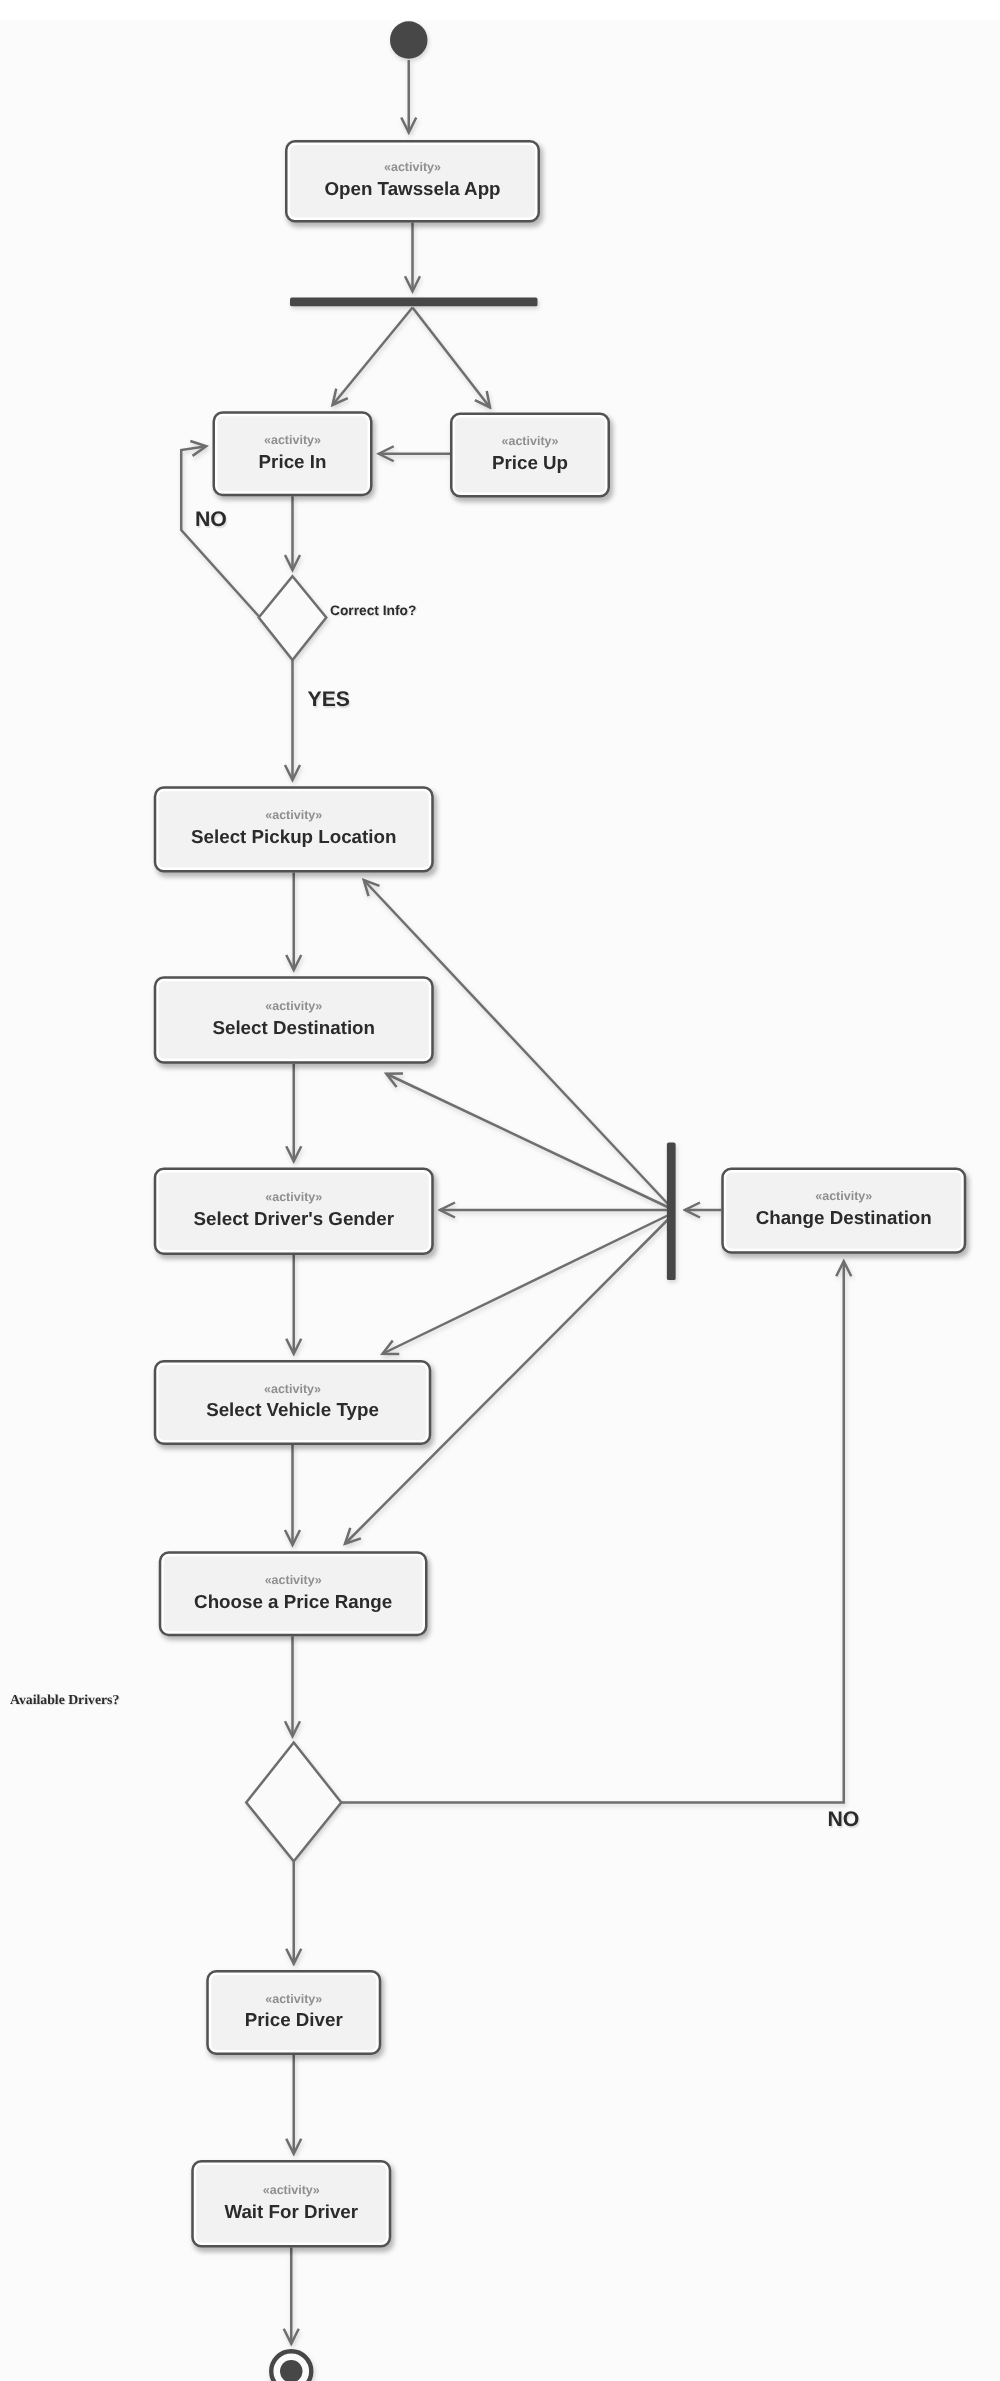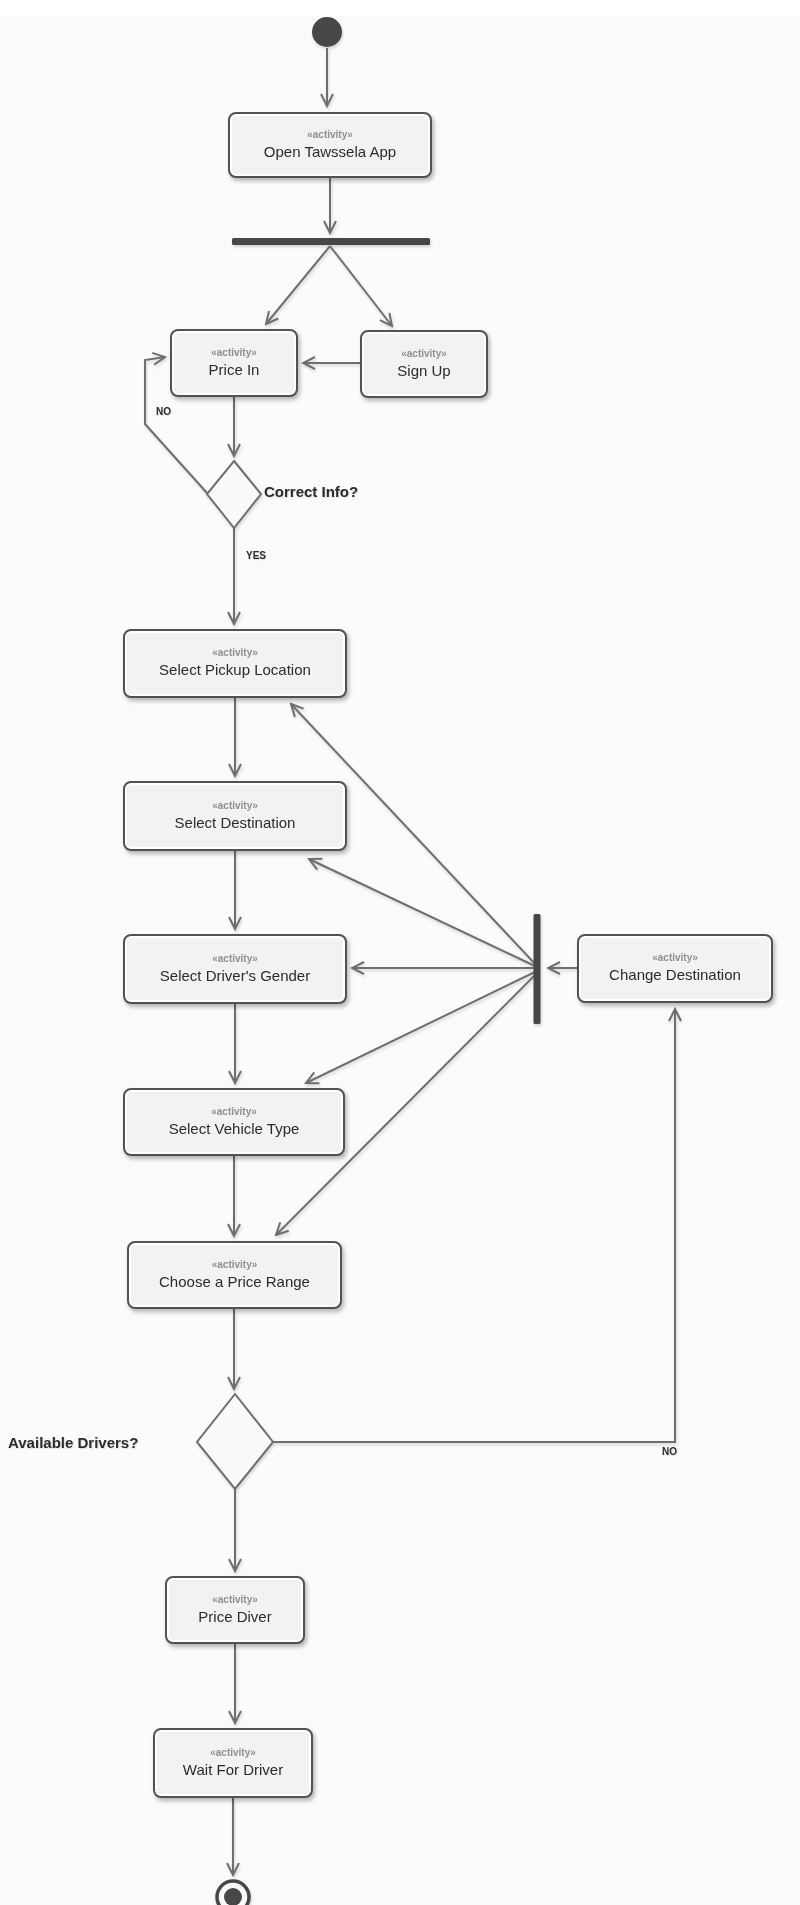--- a/index.html
+++ b/index.html
@@ -11,25 +11,25 @@
   .edges{position:absolute;left:0;top:0;width:800px;height:1905px;
     filter:drop-shadow(1.5px 2px 1.5px rgba(0,0,0,0.16));}
   .node{
     position:absolute;box-sizing:border-box;
     background:#f2f2f2;border:2px solid #525252;border-radius:8px;
     box-shadow:2px 3px 4px rgba(0,0,0,0.28), inset 0 0 0 2px #ffffff;
     display:flex;flex-direction:column;align-items:center;justify-content:center;
     gap:3px;padding:4px 6px;text-align:center;
   }
   .stereo{font-size:10px;font-weight:600;color:#8f8f8f;line-height:1;}
-  .nlabel{font-size:15px;font-weight:normal;color:#2b2b2b;line-height:1.15;white-space:nowrap;}
+  .nlabel{font-size:15px;font-weight:bold;color:#2b2b2b;line-height:1.15;white-space:nowrap;}
   .lbl{position:absolute;font-weight:bold;color:#2b2b2b;white-space:nowrap;
     text-shadow:1px 1px 1px rgba(0,0,0,0.12);}
-  .lbl-guard{font-size:15px;}
-  .lbl-small{font-size:10px;}
+  .lbl-guard{font-size:11px;}
+  .lbl-small{font-size:17px;}
 </style>
 </head>
 <body>
 
 <div class="stage">
 
   <svg class="edges" viewBox="0 0 800 1905" xmlns="http://www.w3.org/2000/svg">
     <defs>
       <marker id="arrow" viewBox="-15 -8 17 17" markerWidth="17" markerHeight="17" markerUnits="userSpaceOnUse" refX="0" refY="0" orient="auto">
         <path d="M -12,-6 L 0,0 L -12,6" fill="none" stroke="#6e6e6e" stroke-width="2"></path>
@@ -79,21 +79,21 @@
     <span class="nlabel">Open Tawssela App</span>
   </div>
 
   <div class="node" style="left:170px;top:313px;width:128px;height:68px;">
     <span class="stereo">«activity»</span>
     <span class="nlabel">Price In</span>
   </div>
 
   <div class="node" style="left:360px;top:314px;width:128px;height:68px;">
     <span class="stereo">«activity»</span>
-    <span class="nlabel">Sign Up</span>
+    <span class="nlabel">Price Up</span>
   </div>
 
   <div class="node" style="left:123px;top:613px;width:224px;height:69px;">
     <span class="stereo">«activity»</span>
     <span class="nlabel">Select Pickup Location</span>
   </div>
 
   <div class="node" style="left:123px;top:765px;width:224px;height:70px;">
     <span class="stereo">«activity»</span>
     <span class="nlabel">Select Destination</span>
@@ -125,16 +125,16 @@
   </div>
 
   <div class="node" style="left:153px;top:1712px;width:160px;height:70px;">
     <span class="stereo">«activity»</span>
     <span class="nlabel">Wait For Driver</span>
   </div>
 
   <div class="lbl lbl-guard" style="left:264px;top:467px;">Correct Info?</div>
   <div class="lbl lbl-small" style="left:156px;top:390px;">NO</div>
   <div class="lbl lbl-small" style="left:246px;top:534px;">YES</div>
-  <div class="lbl lbl-guard" style="left:8px;top:1418px;">Available Drivers?</div>
+  <div class="lbl lbl-guard" style="left:8px;top:1338px;font-family:Liberation Serif, serif;">Available Drivers?</div>
   <div class="lbl lbl-small" style="left:662px;top:1430px;">NO</div>
 
 </div>
 
 </body></html>

